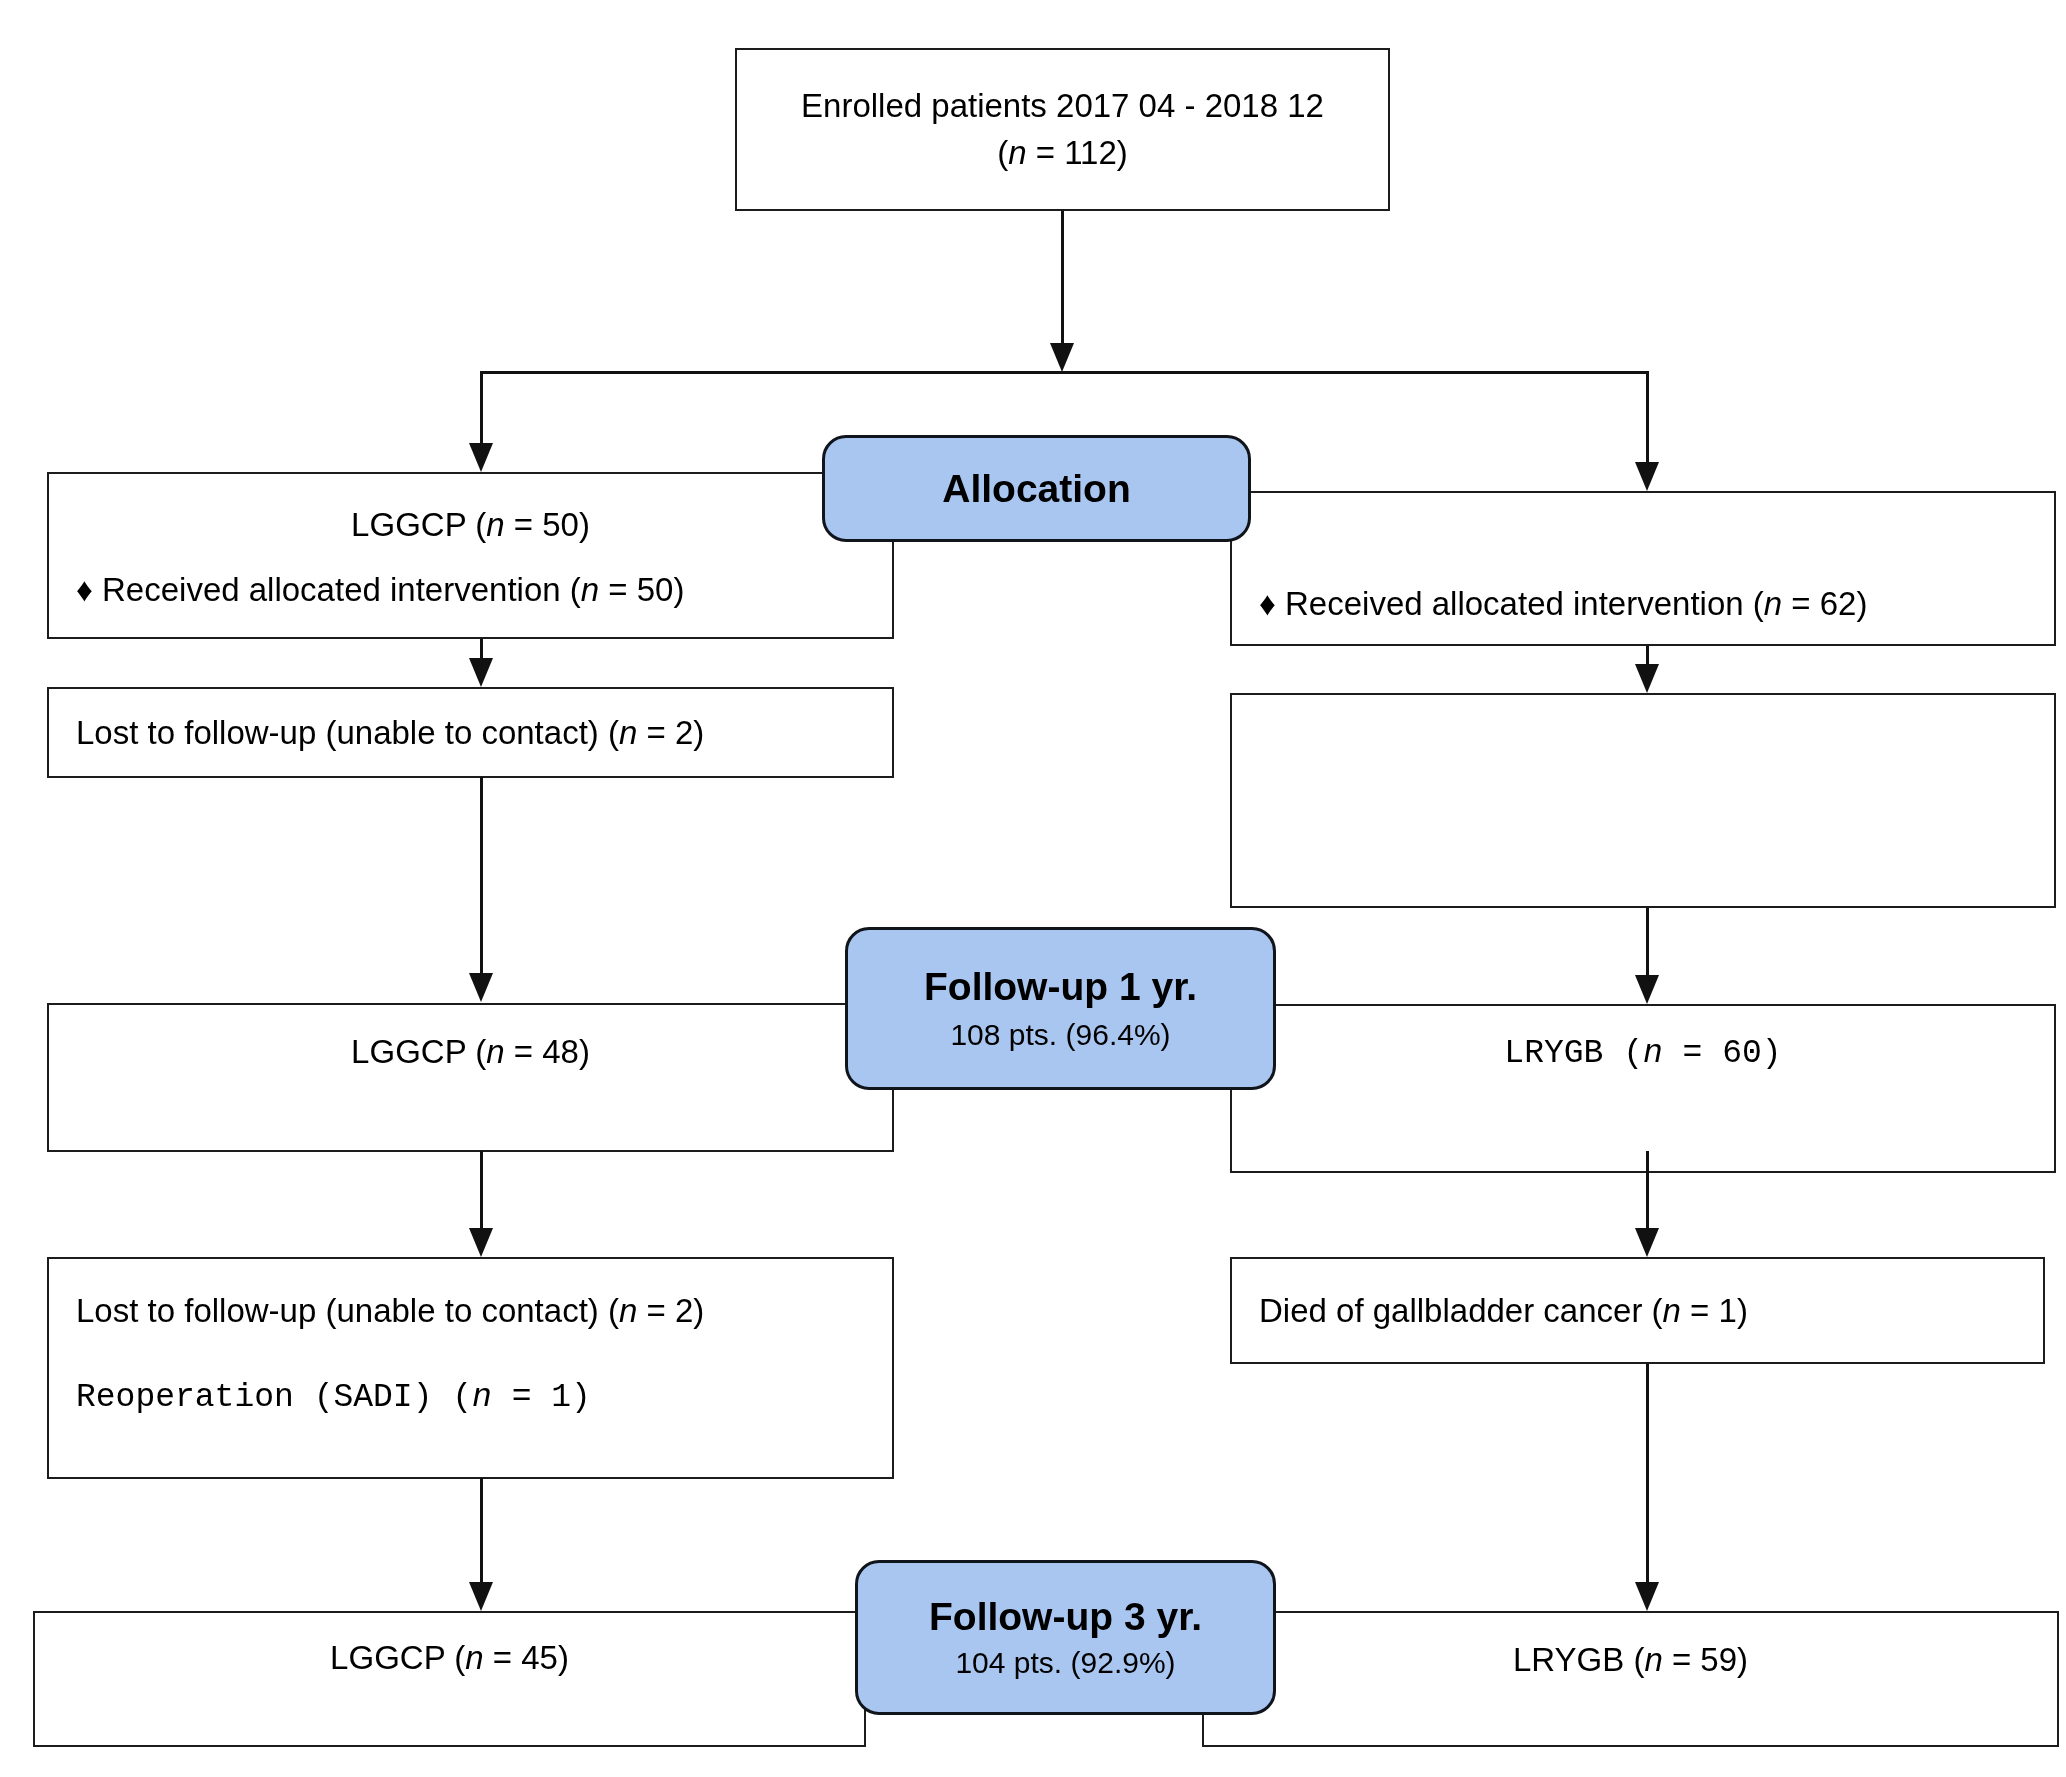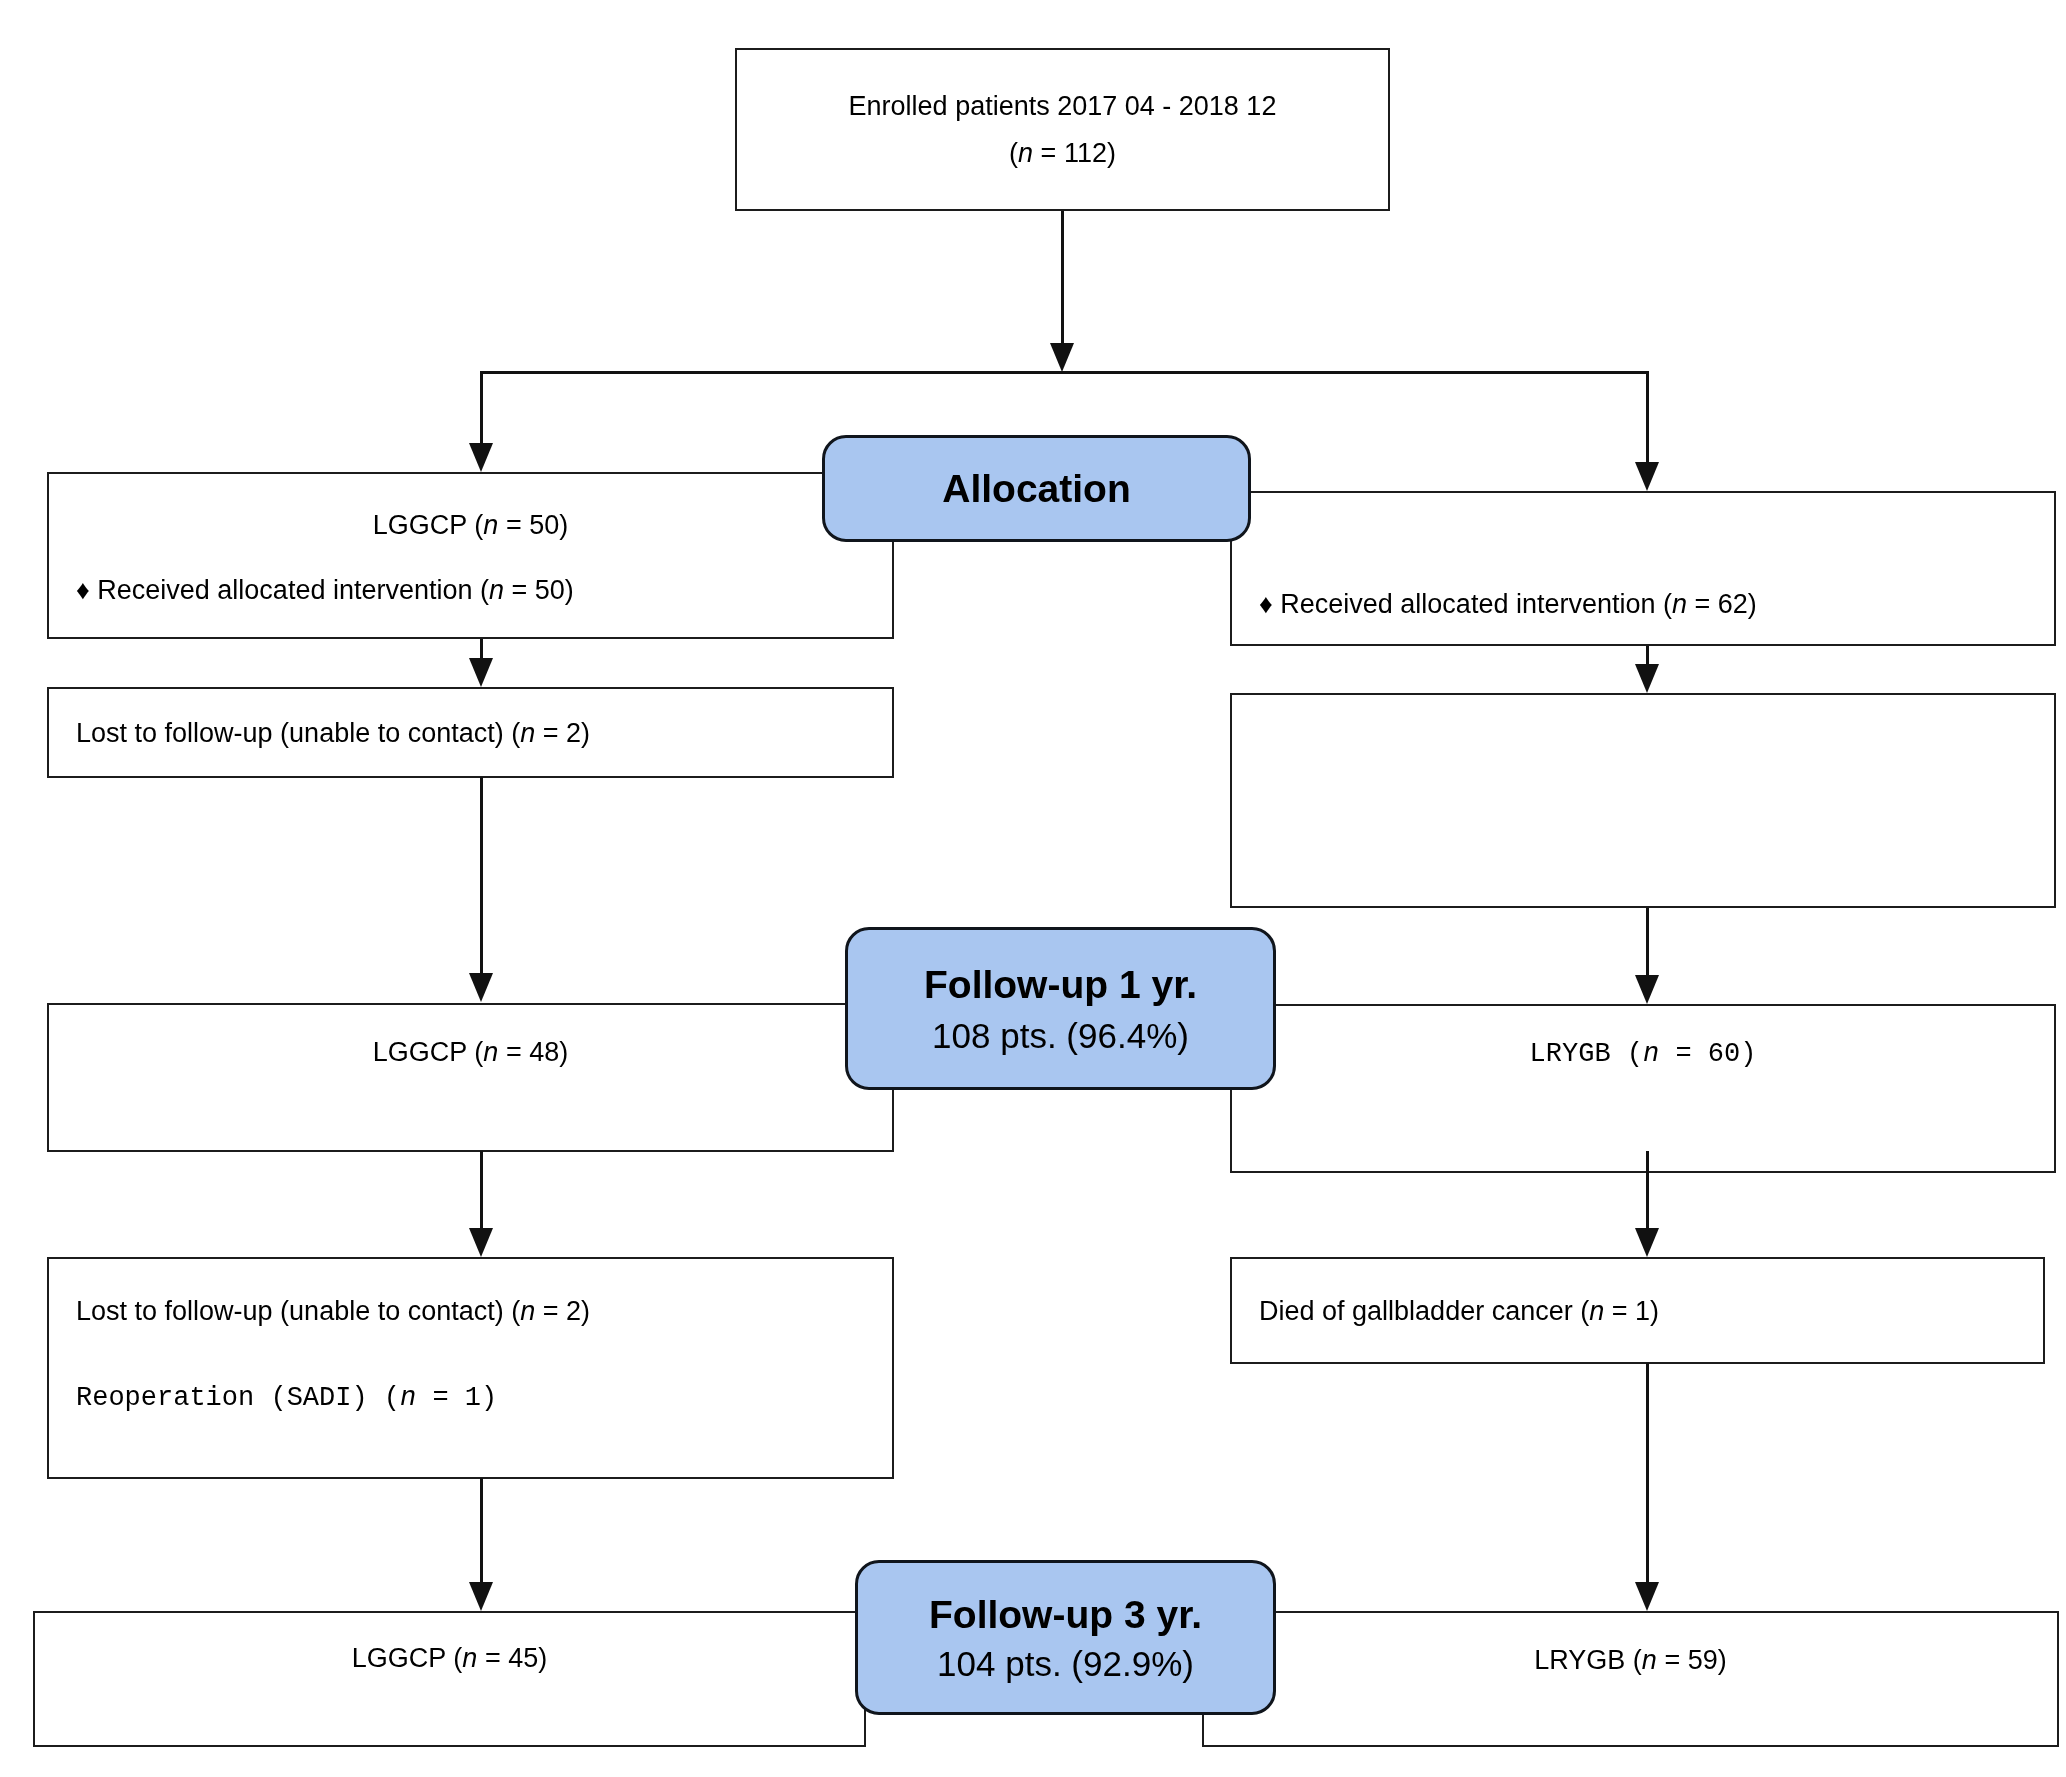--- a/index.html
+++ b/index.html
@@ -25,24 +25,24 @@
     border-radius: 24px;
     box-sizing: border-box;
     z-index: 3;
     display: flex;
     flex-direction: column;
     align-items: center;
     justify-content: center;
     gap: 14px;
   }
   .pill .pill-title { font-weight: bold; font-size: 39px; line-height: 1; white-space: nowrap; }
-  .pill .pill-sub   { font-size: 35px; line-height: 1; white-space: nowrap; }
+  .pill .pill-sub   { font-size: 30px; line-height: 1; white-space: nowrap; }
   .txt {
     position: absolute;
-    font-size: 27px;
+    font-size: 33px;
     line-height: 38px;
     white-space: nowrap;
     z-index: 2;
   }
   .txt-center { left: 0; right: 0; text-align: center; }
   .vline, .hline { position: absolute; background: #111111; z-index: 2; }
   .vline { width: 2.7px; }
   .hline { height: 2.7px; }
   .arrow {
     position: absolute;

